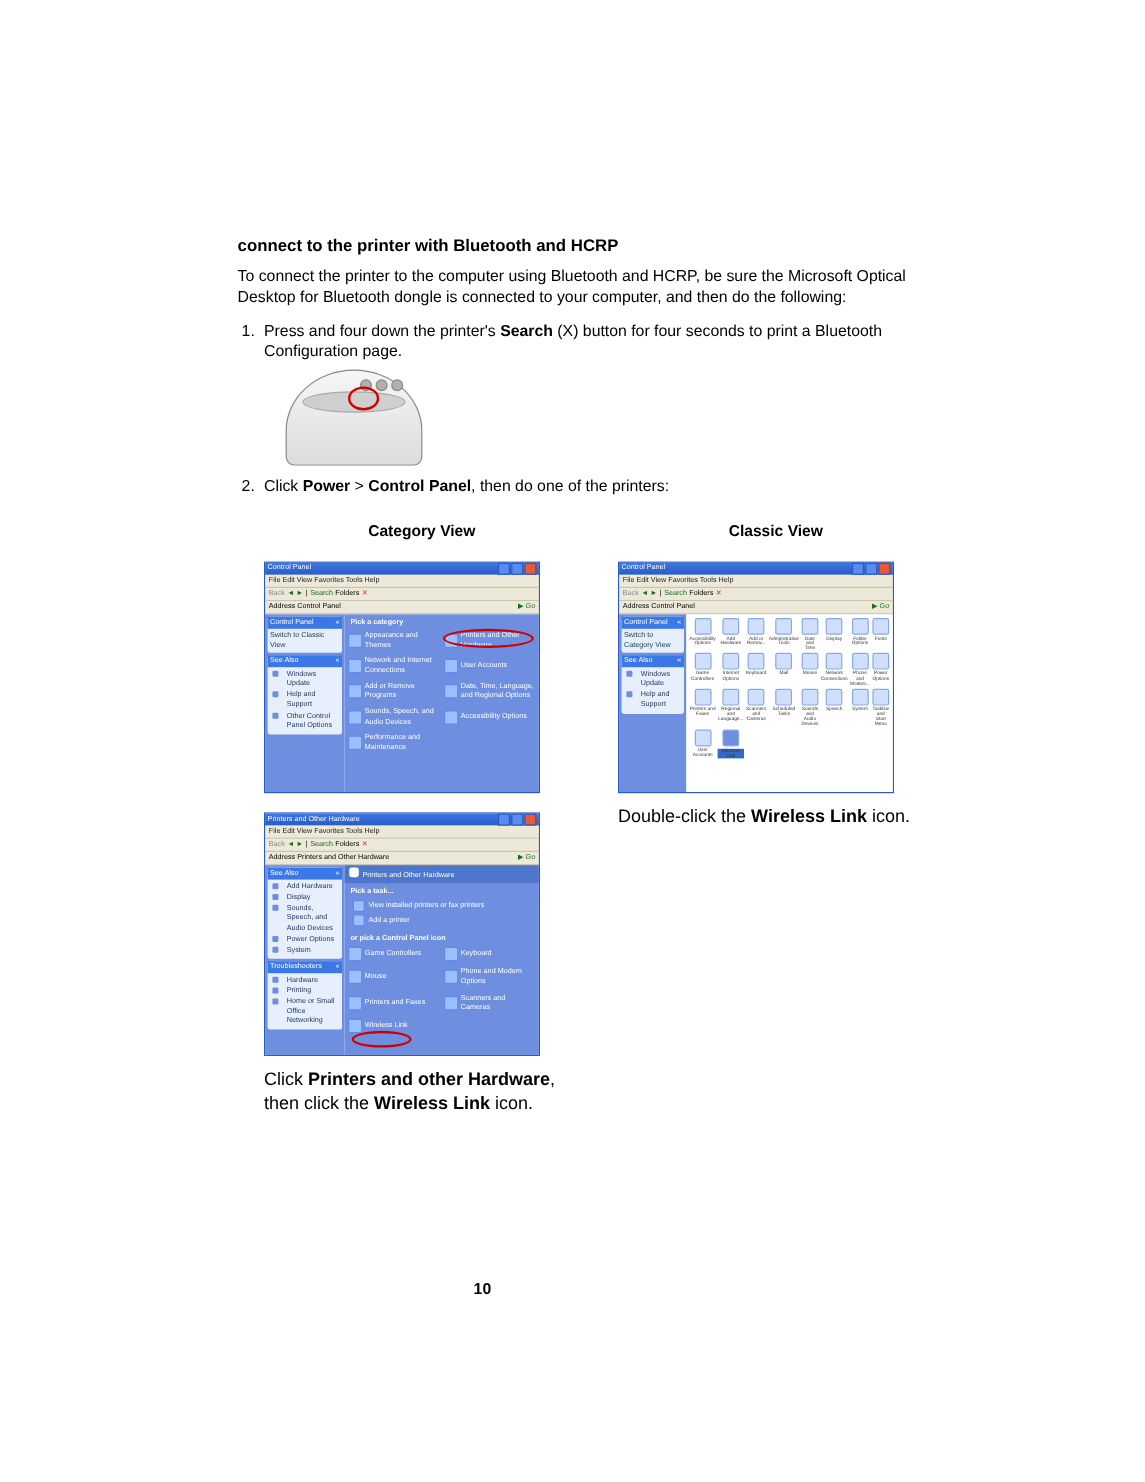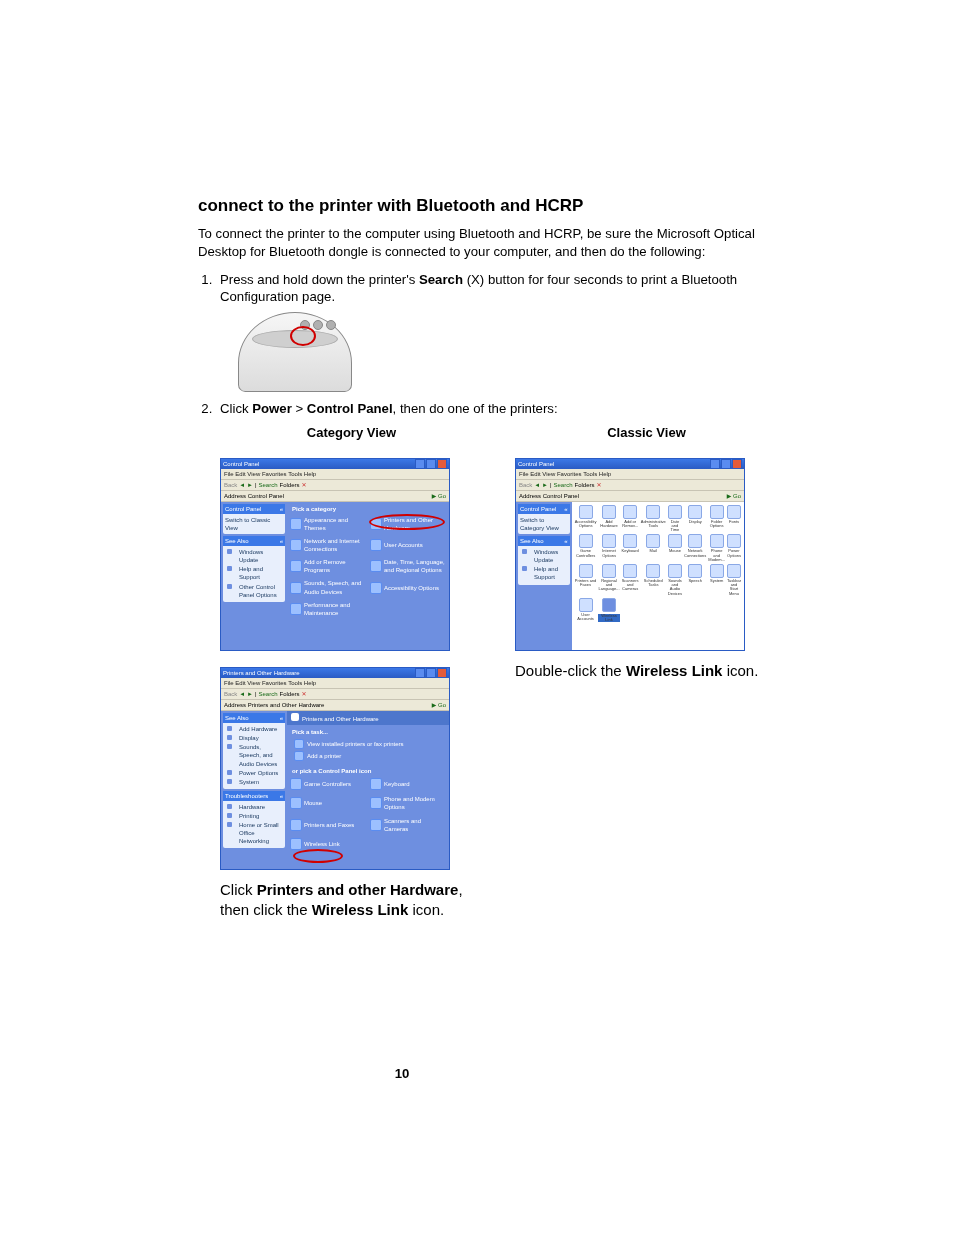--- a/index.html
+++ b/index.html
@@ -1,32 +1,32 @@
 <!DOCTYPE html>
 <html><head>
 <meta charset="utf-8">
 <style>
   html,body{margin:0;padding:0;background:#fff;font-family:Arial,Helvetica,sans-serif;color:#000;font-size:13.2px;line-height:1.35}
   .page{width:954px;height:1235px;position:relative;margin:0 auto;background:#fff}
   .content{position:absolute;left:198px;top:195px;width:580px}
-  h2{font-size:17px;font-weight:bold;margin:0 0 7px 0}
+  h2{font-size:14px;font-weight:bold;margin:0 0 7px 0}
   p{margin:0 0 10px 0}
   ol{margin:0;padding-left:18px}
   ol li{margin-bottom:6px;padding-left:4px}
   .bold{font-weight:bold}
   .pr-img{margin:6px 0 10px 18px}
   
   .printer{width:112px;height:78px;position:relative}
   .printer .body{position:absolute;left:0;top:0;width:112px;height:78px;border:1px solid #888;border-radius:55% 55% 8px 8px / 70% 70% 8px 8px;background:linear-gradient(180deg,#f6f6f6,#dcdcdc)}
   .printer .slot{position:absolute;left:14px;top:18px;width:84px;height:16px;border-radius:50%;background:#cfcfcf;border:1px solid #aaa}
   .printer .btns{position:absolute;right:14px;top:8px;display:flex;gap:3px}
   .printer .btns span{width:8px;height:8px;border-radius:50%;background:#b0b0b0;border:1px solid #888;display:inline-block}
   .printer .ring{position:absolute;right:34px;top:14px;width:22px;height:16px;border:2px solid #d00000;border-radius:50%}
   
-  .views{display:flex;gap:32px;margin-top:6px}
+  .views{display:flex;gap:32px;margin-top:20px}
   .vcol{flex:1}
   .vhead{text-align:center;font-weight:bold;font-size:13px;margin-bottom:16px}
   
   .xp{width:228px;border:1px solid #2a5bc4;background:#fff;font-size:6px;box-shadow:0 0 0 1px #9cb7ec inset}
   .xp .tb{background:linear-gradient(180deg,#3b78e7,#2a5bc4);color:#fff;height:10px;display:flex;align-items:center;justify-content:space-between;padding:0 2px}
   .xp .tb .ctl{display:flex;gap:1px}
   .xp .tb .ctl i{width:8px;height:8px;display:inline-block;background:#5a8cf0;border:1px solid #2a5bc4}
   .xp .tb .ctl i.cl{background:#e35b3a}
   .xp .menu{background:#ece9d8;padding:1px 3px;color:#222;border-bottom:1px solid #c8c4b4}
   .xp .tbar{background:#ece9d8;display:flex;align-items:center;gap:2px;padding:1px 3px;border-bottom:1px solid #c8c4b4}
@@ -68,21 +68,21 @@
 </style>
 </head>
 <body>
 
 <div class="page">
   <div class="content">
     <h2>connect to the printer with Bluetooth and HCRP</h2>
     <p>To connect the printer to the computer using Bluetooth and HCRP, be sure the Microsoft Optical Desktop for Bluetooth dongle is connected to your computer, and then do the following:</p>
     <ol>
       <li>
-        <span>Press and hold down the printer's </span><span class="bold">Search</span><span> (X) button for four seconds to print a Bluetooth Configuration page.</span>
+        <span>Press and four down the printer's </span><span class="bold">Search</span><span> (X) button for four seconds to print a Bluetooth Configuration page.</span>
         <div class="pr-img">
           <div class="printer">
             <div class="body"></div>
             <div class="slot"></div>
             <div class="btns">
                 <span></span>
                 <span></span>
                 <span></span>
               </div>
             <div class="ring"></div>

